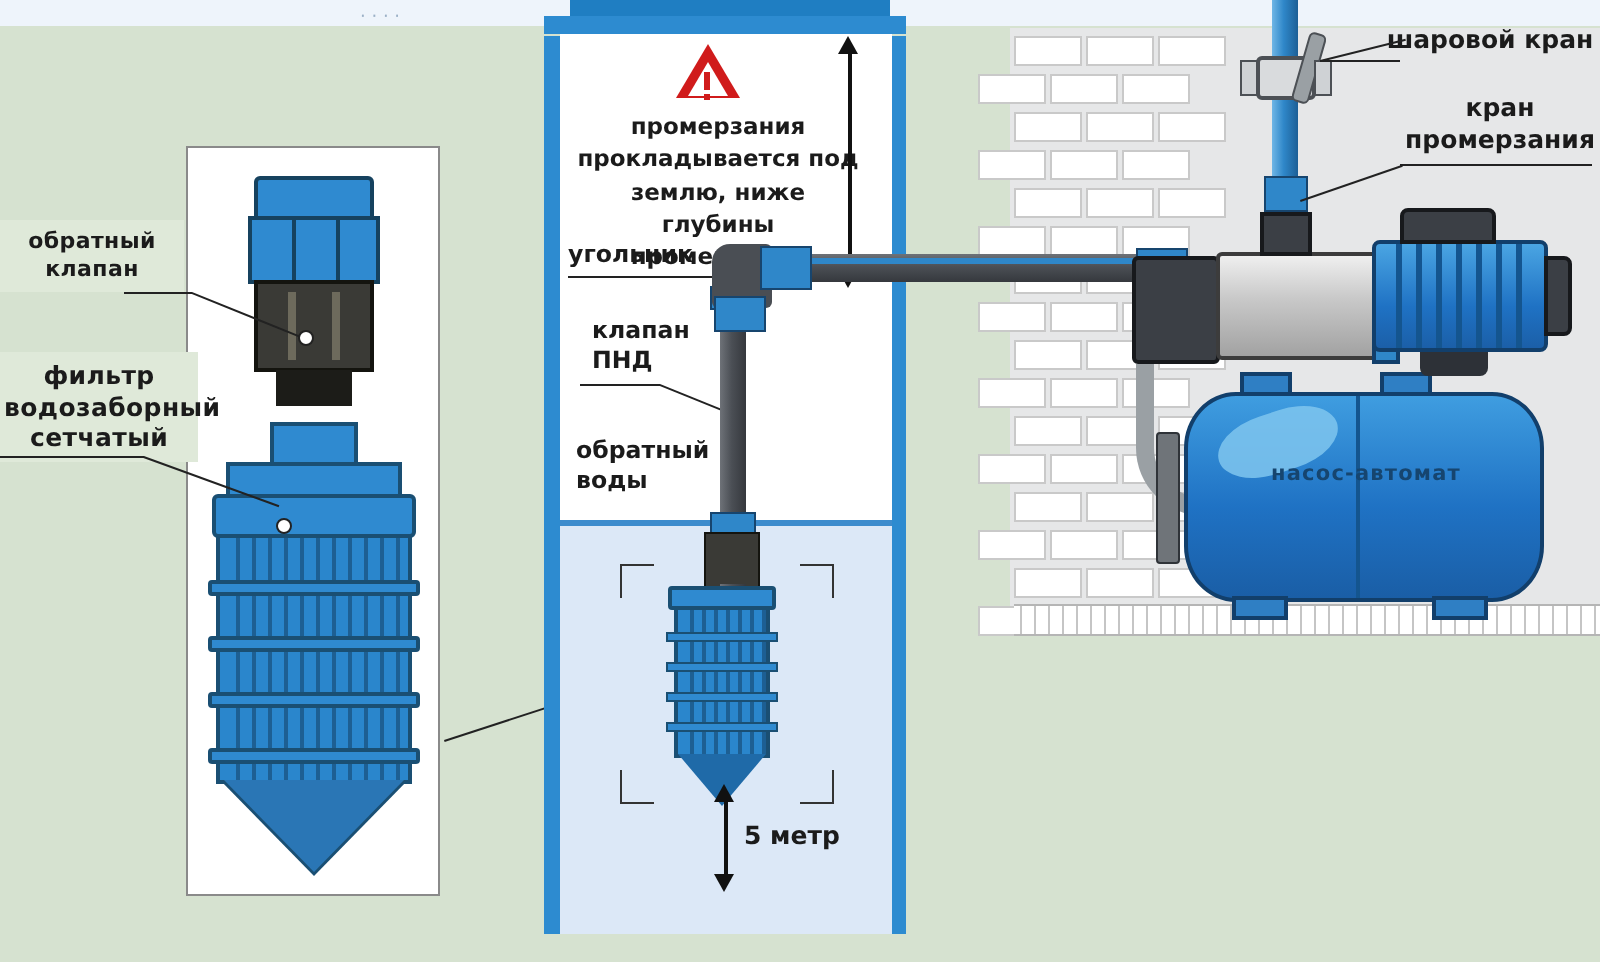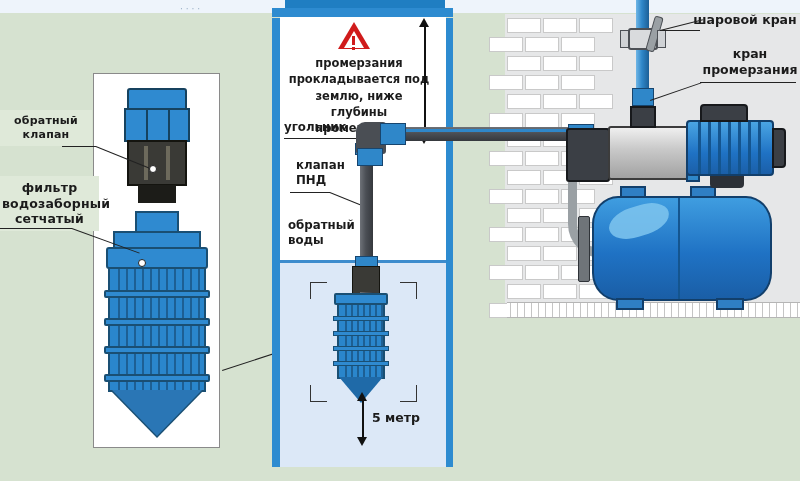--- a/index.html
+++ b/index.html
@@ -470,20 +470,21 @@
       <div class="motor-fin" style="left:40px;"></div>
     <div class="motor-fin" style="left:50px;"></div>
       <div class="motor-fin" style="left:60px;"></div>
     <div class="motor-fin" style="left:70px;"></div>
   </div>
   <div class="motor-cap"></div>
   <div class="motor-end"></div>
   <div class="motor-base"></div>
 
   <div class="pumplabel">
+    <div class="l1">насос-автомат</div>
   </div>
 
   <div class="riser"></div>
   <div class="fit" style="left:632px;top:88px;width:22px;height:18px;"></div>
   <div class="sh" style="left:630px;top:106px;width:26px;height:22px;background:#3b3f45;border:2px solid #17191c;"></div>
   <div class="bv-body"></div>
   <div class="bv-lever"></div>
   <div class="bv-nut" style="left:620px;top:30px;width:9px;height:18px;"></div>
   <div class="bv-nut" style="left:657px;top:30px;width:9px;height:18px;"></div>
 

